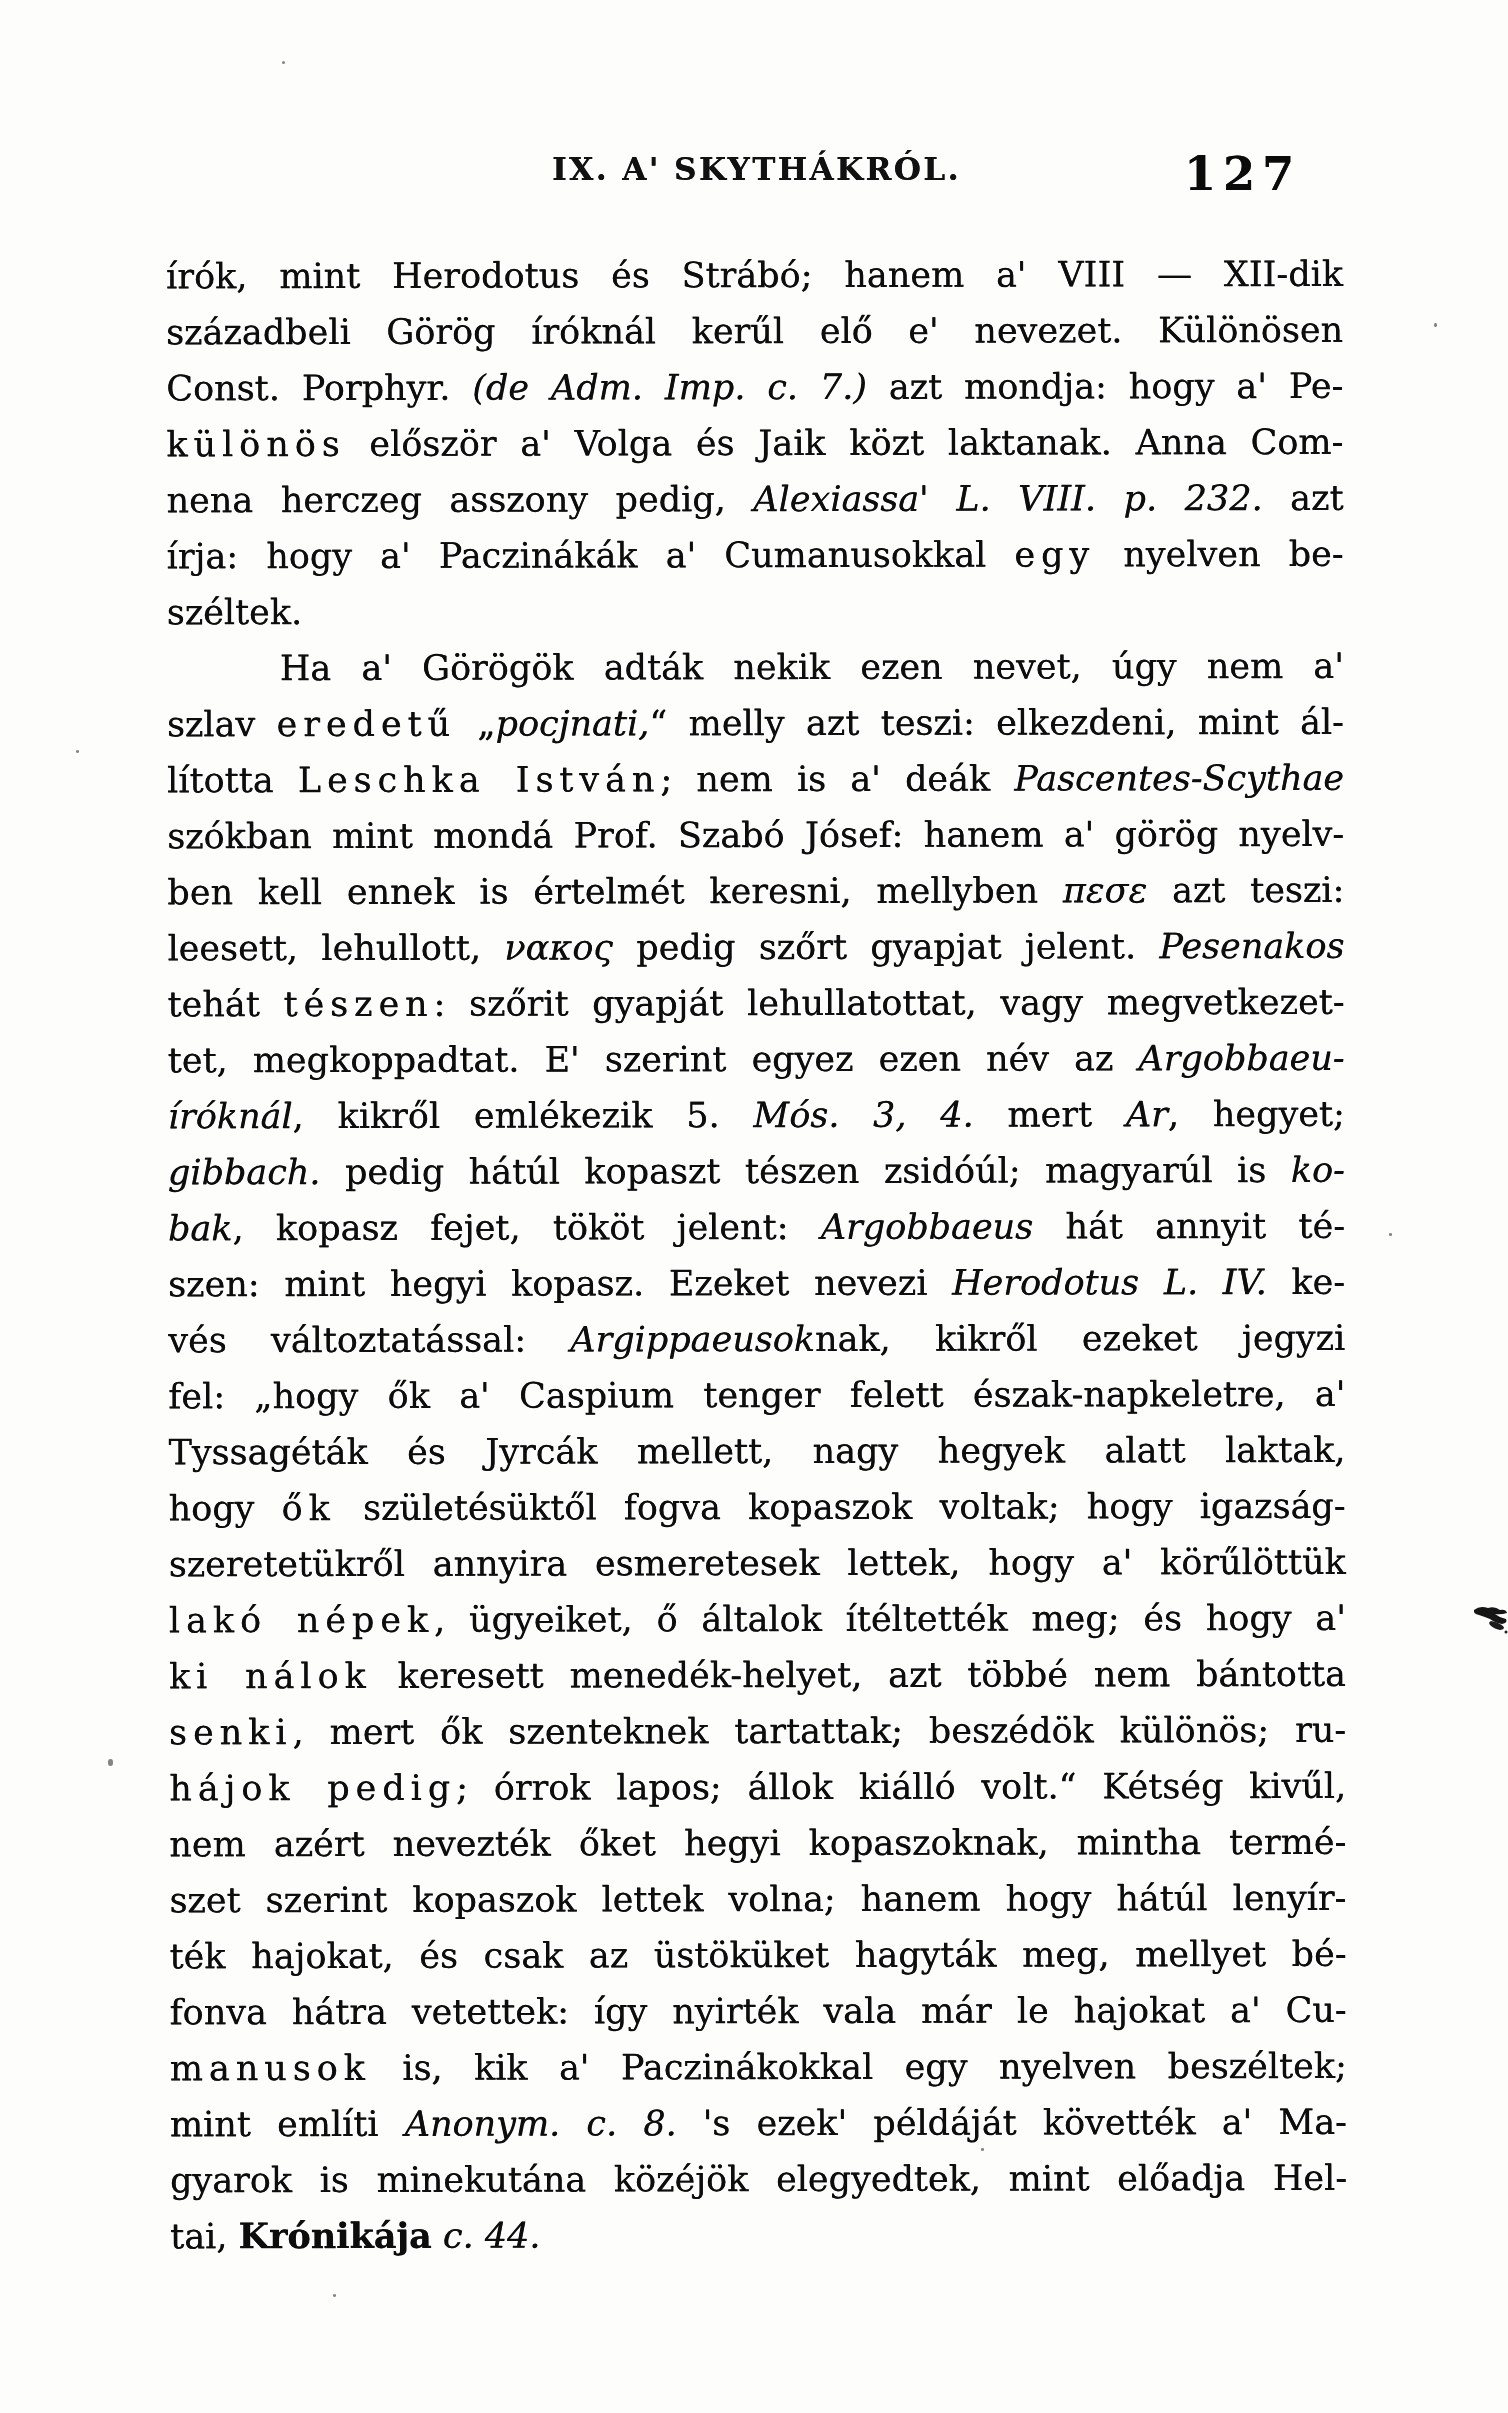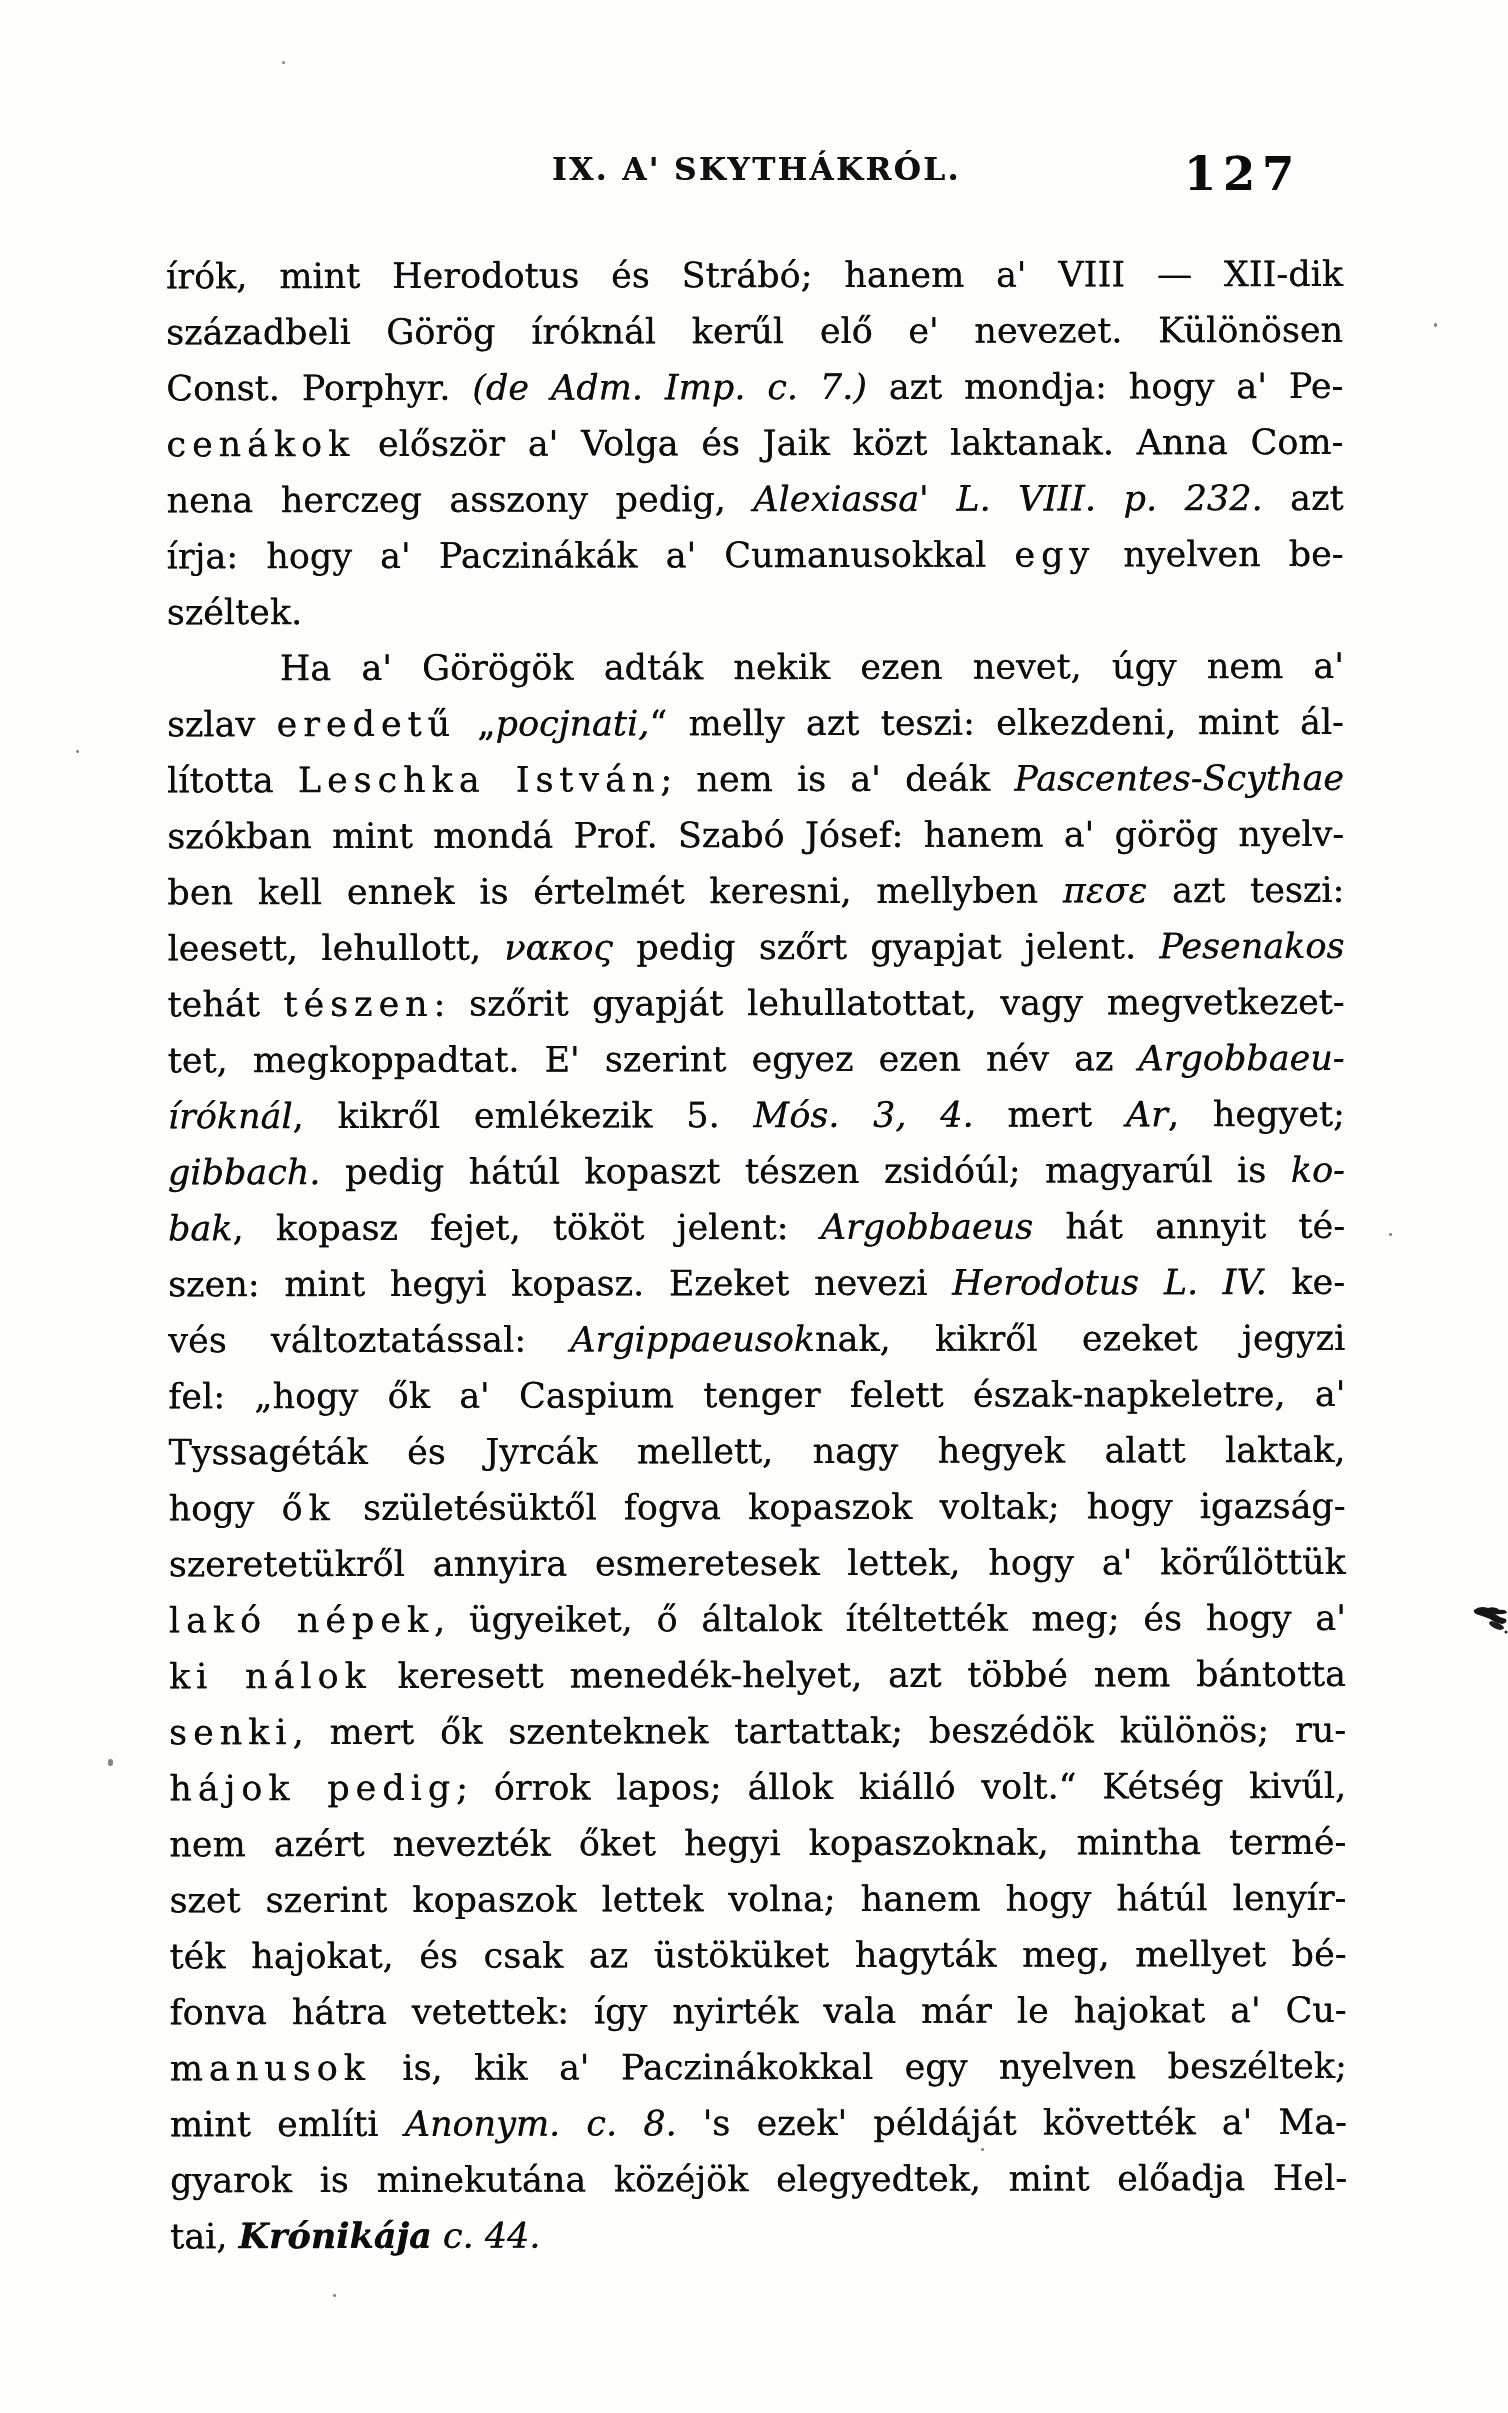--- a/index.html
+++ b/index.html
@@ -60,21 +60,21 @@
     overflow: visible;
     text-align: justify;
     text-align-last: justify;
     text-justify: inter-word;
     text-shadow: 0.3px 0.2px 0 #1a1a1a;
     box-sizing: border-box;
   }
   .line.endline { text-align-last: left; }
   .line.indent { padding-left: 113px; }
   .it  { font-style: italic; }
-  .bit { font-style: italic; font-weight: 700; }
+  .bit { font-weight: 700; }
   .spc { letter-spacing: 0.17em; }
   .smudge {
     position: absolute;
     top: 1604px;
     left: 1471px;
   }
   .speck {
     position: absolute;
     background: #222;
     border-radius: 50%;
@@ -89,21 +89,21 @@
   <div class="header-row">
     <span class="chapter">IX. A' SKYTHÁKRÓL.</span>
     <span class="pagenum">127</span>
   </div>
 
   <div class="textbody">
       <div class="para">
         <div class="line"><span>írók, mint Herodotus és Strábó; hanem a' VIII — XII-dik</span></div>
         <div class="line"><span>századbeli Görög íróknál kerűl elő e' nevezet. Különösen</span></div>
         <div class="line"><span>Const. Porphyr. </span><span class="it">(de Adm. Imp. c. 7.)</span><span> azt mondja: hogy a' Pe-</span></div>
-        <div class="line"><span class="spc">cenákok</span><span> először a' Volga és Jaik közt laktanak. Anna Com-</span></div>
+        <div class="line"><span class="spc">különös</span><span> először a' Volga és Jaik közt laktanak. Anna Com-</span></div>
         <div class="line"><span>nena herczeg asszony pedig, </span><span class="it">Alexiassa' L. VIII. p. 232.</span><span> azt</span></div>
         <div class="line"><span>írja: hogy a' Paczinákák a' Cumanusokkal </span><span class="spc">egy</span><span> nyelven be-</span></div>
         <div class="line endline"><span>széltek.</span></div>
       </div>
       <div class="para">
         <div class="line indent"><span>Ha a' Görögök adták nekik ezen nevet, úgy nem a'</span></div>
         <div class="line"><span>szlav </span><span class="spc">eredetű</span><span> „</span><span class="it">pocjnati,</span><span>“ melly azt teszi: elkezdeni, mint ál-</span></div>
         <div class="line"><span>lította </span><span class="spc">Leschka István</span><span>; nem is a' deák </span><span class="it">Pascentes-Scythae</span></div>
         <div class="line"><span>szókban mint mondá Prof. Szabó Jósef: hanem a' görög nyelv-</span></div>
         <div class="line"><span>ben kell ennek is értelmét keresni, mellyben </span><span class="it">πεσε</span><span> azt teszi:</span></div>

